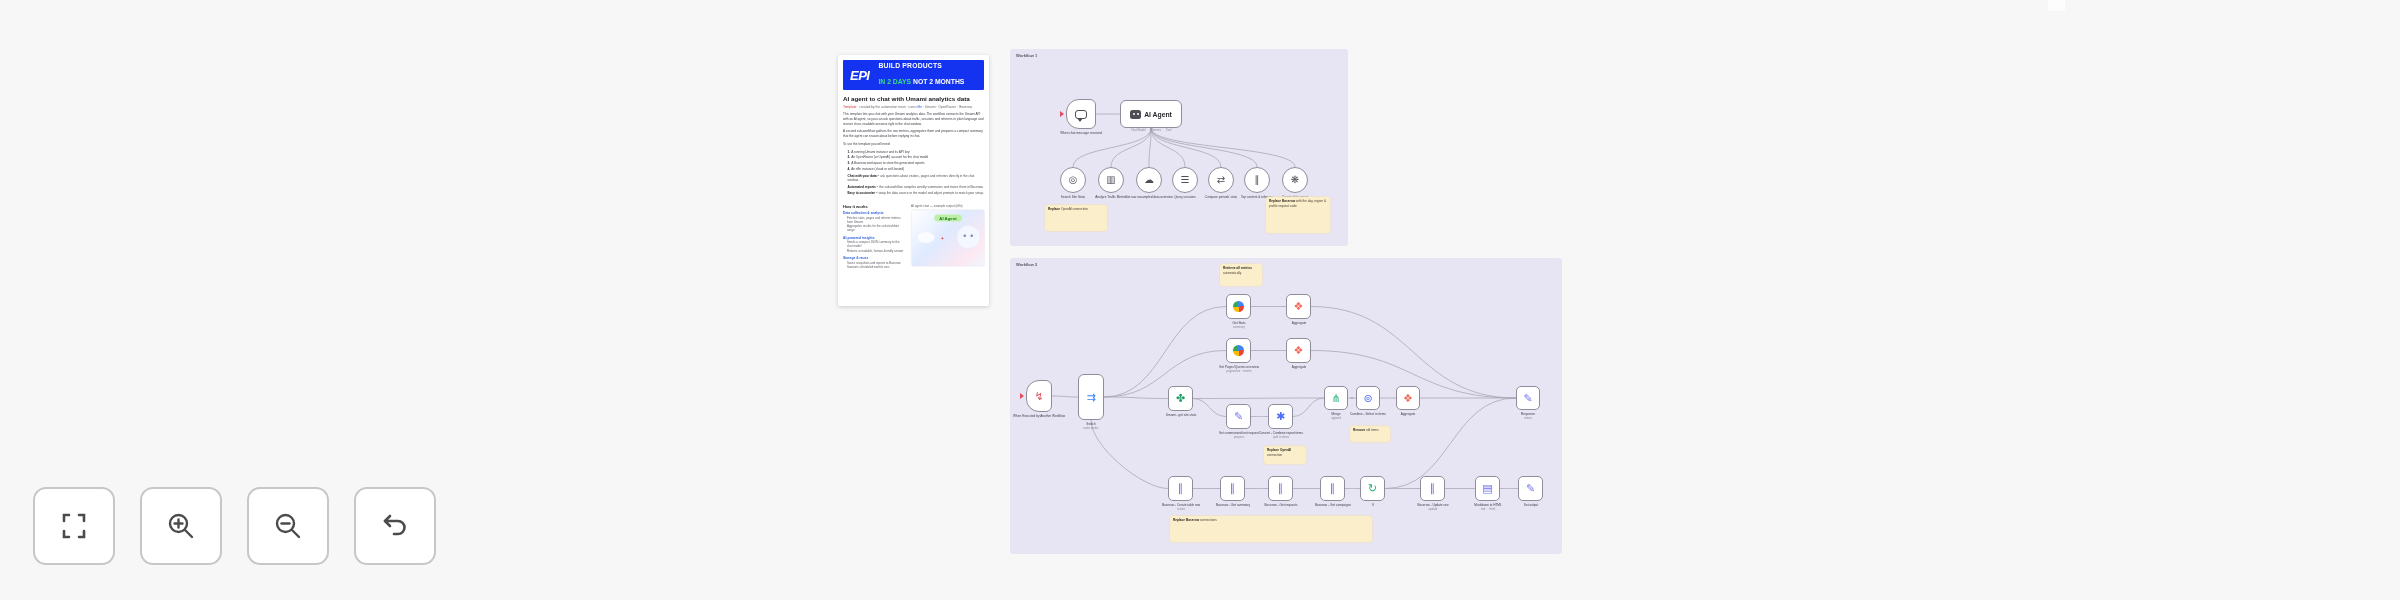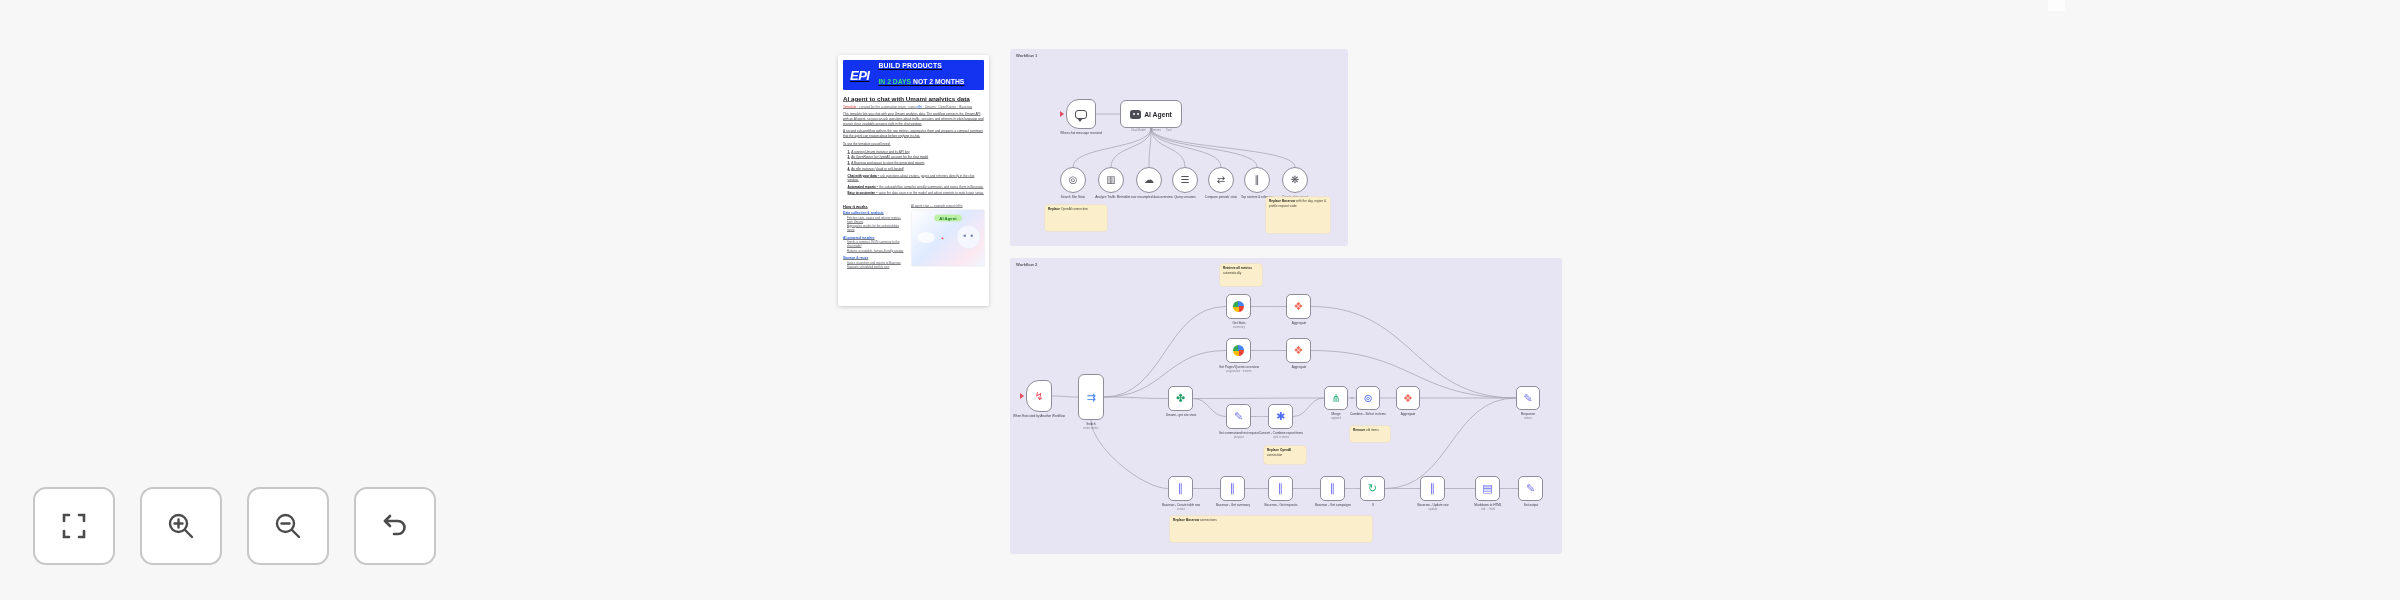--- a/index.html
+++ b/index.html
@@ -10,21 +10,21 @@
   .toolbar{position:absolute;left:33px;top:487px;display:flex;gap:25px;}
   .tbtn{width:82px;height:78px;background:#ffffff;border:2px solid #c7c7c7;border-radius:13px;
         display:flex;align-items:center;justify-content:center;cursor:pointer;box-sizing:border-box;}
   .tbtn svg{display:block;}
 
   
   .ghost{position:absolute;left:2048px;top:0;width:17px;height:11px;background:#fdfdfd;}
 
   
   .doc{position:absolute;left:838px;top:55px;width:151px;height:251px;background:#ffffff;
-       border-radius:2px;box-shadow:0 1px 4px rgba(0,0,0,.18);overflow:hidden;text-decoration:underline;}
+       border-radius:2px;box-shadow:0 1px 4px rgba(0,0,0,.18);overflow:hidden;}
   .banner{margin:5px 5px 0 5px;height:30px;background:#1433f0;border-radius:1px;
           display:flex;align-items:center;padding:0 7px;box-sizing:border-box;}
   .banner .logo{color:#ffffff;font-style:italic;font-weight:900;font-size:13px;letter-spacing:-.5px;
                 font-family:"Liberation Sans",sans-serif;}
   .banner .btxt{margin-left:9px;line-height:1.12;}
   .banner .l1{color:#ffffff;font-weight:800;font-size:6.8px;letter-spacing:.2px;}
   .banner .l2g{color:#35e07c;font-weight:800;font-size:6.8px;}
   .banner .l2w{color:#ffffff;font-weight:800;font-size:6.8px;}
   .doc-body{width:282px;transform:scale(.5);transform-origin:0 0;padding:8px 10px 0 10px;}
   .dtitle{font-size:12.5px;font-weight:700;color:#16161d;margin:2px 0 5px 0;}

